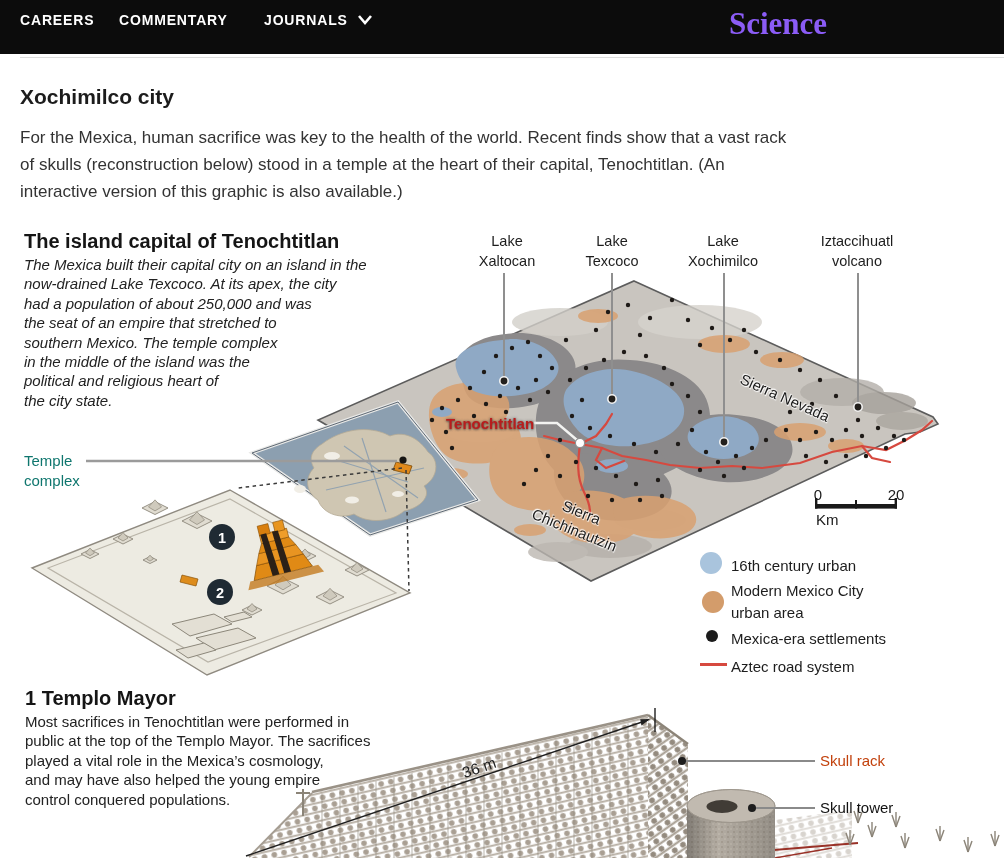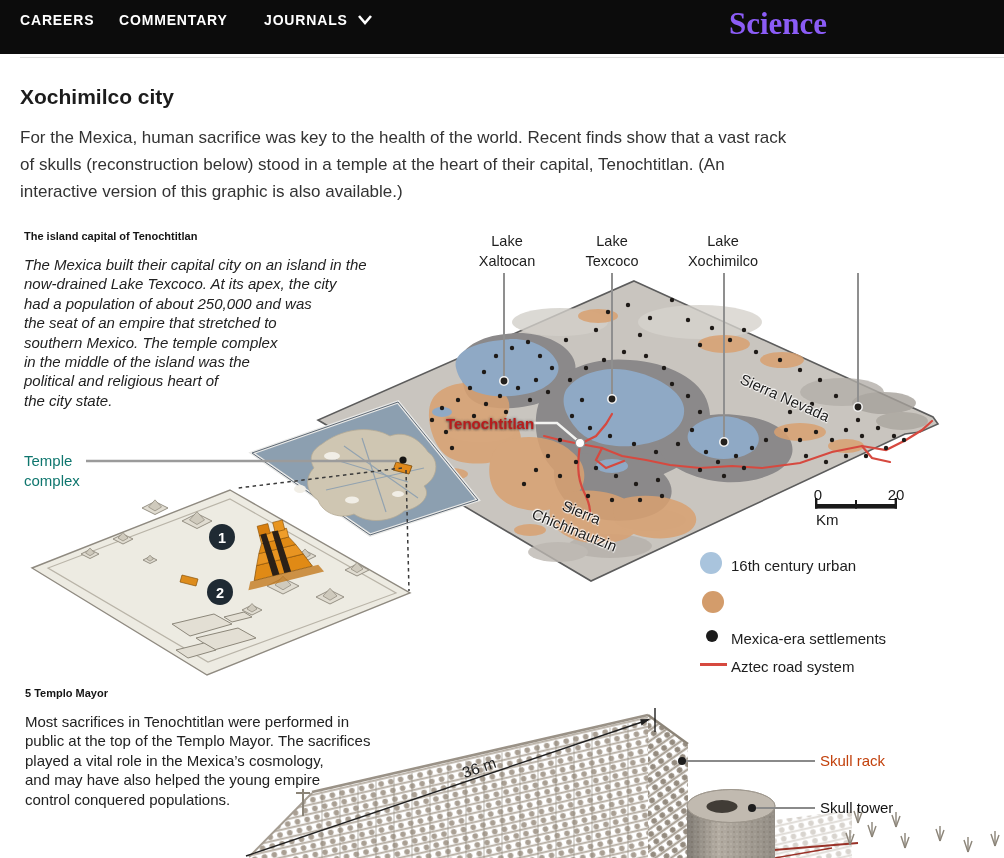--- a/index.html
+++ b/index.html
@@ -21,21 +21,21 @@
   #brand {
     position:absolute; left:729px; top:6px; color:#8b5cf6; font-size:31px;
     font-family:"Liberation Serif","DejaVu Serif",serif; font-weight:600; cursor:pointer;
   }
   #hairline { position:absolute; left:20px; right:0; top:57px; height:1px; background:#dcdcdc; }
 
   
   .abs { position:absolute; z-index:2; }
   #headline { left:20px; top:85px; font-size:21px; font-weight:bold; color:#1c1c1c; }
   #intro { left:20px; top:124px; width:985px; font-size:17px; line-height:27px; color:#333; white-space:pre-line; }
-  .sec-title { font-size:11px; font-weight:bold; color:#151515; }
+  .sec-title { font-size:20px; font-weight:bold; color:#151515; }
   .sec-body { font-size:15px; line-height:19.4px; color:#222; white-space:pre-line; }
   #island-title { left:24px; top:230px; }
   #island-body { left:24px; top:255px; width:430px;font-style:italic; }
   #templo-title { left:25px; top:687px; }
   #templo-body { left:25px; top:712px; width:440px; }
 
   
   .map-label { font-size:14.5px; line-height:20px; color:#1d1d1d; text-align:center; white-space:pre-line; }
   #lbl-xaltocan   { left:462px; top:231px; width:90px; }
   #lbl-texcoco    { left:567px; top:231px; width:90px; }
@@ -479,36 +479,40 @@
 in the middle of the island was the
 political and religious heart of
 the city state.</div>
 
   <div class="abs map-label" id="lbl-xaltocan">Lake
 Xaltocan</div>
   <div class="abs map-label" id="lbl-texcoco">Lake
 Texcoco</div>
   <div class="abs map-label" id="lbl-xochimilco">Lake
 Xochimilco</div>
+  <div class="abs map-label" id="lbl-iztaccihuatl">Iztaccihuatl
+volcano</div>
   <div class="abs" id="lbl-tenochtitlan">Tenochtitlan</div>
   <div class="abs range-label" id="lbl-sierra-nevada">Sierra Nevada</div>
   <div class="abs range-label" id="lbl-sierra-chichi">Sierra
 Chichinautzin</div>
   <div class="abs" id="lbl-temple-complex">Temple
 complex</div>
 
   <div class="abs" id="legend-lake-swatch"></div>
   <div class="abs legend-label" id="legend-lake-label">16th century urban</div>
   <div class="abs" id="legend-urban-swatch"></div>
+  <div class="abs legend-label" id="legend-urban-label">Modern Mexico City
+urban area</div>
   <div class="abs" id="legend-dot-swatch"></div>
   <div class="abs legend-label" id="legend-dot-label">Mexica-era settlements</div>
   <div class="abs" id="legend-road-swatch"></div>
   <div class="abs legend-label" id="legend-road-label">Aztec road system</div>
 
-  <div class="abs sec-title" id="templo-title">5 Templo Mayor</div>
+  <div class="abs sec-title" id="templo-title">1 Templo Mayor</div>
   <div class="abs sec-body" id="templo-body">Most sacrifices in Tenochtitlan were performed in
 public at the top of the Templo Mayor. The sacrifices
 played a vital role in the Mexica’s cosmology,
 and may have also helped the young empire
 control conquered populations.</div>
 
   <div class="abs" id="lbl-36m">36 m</div>
   <div class="abs" id="lbl-skull-rack">Skull rack</div>
   <div class="abs" id="lbl-skull-tower">Skull tower</div>
 

